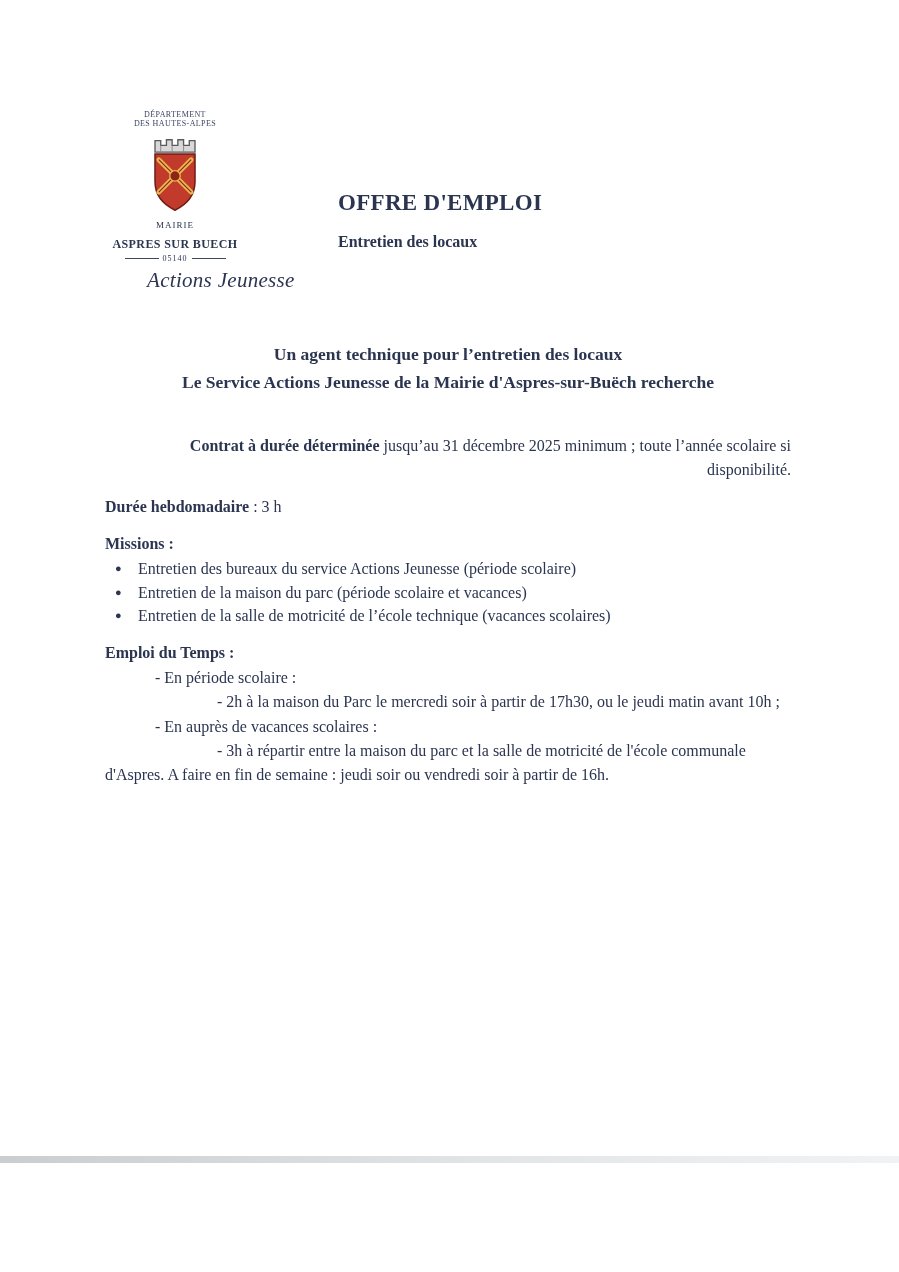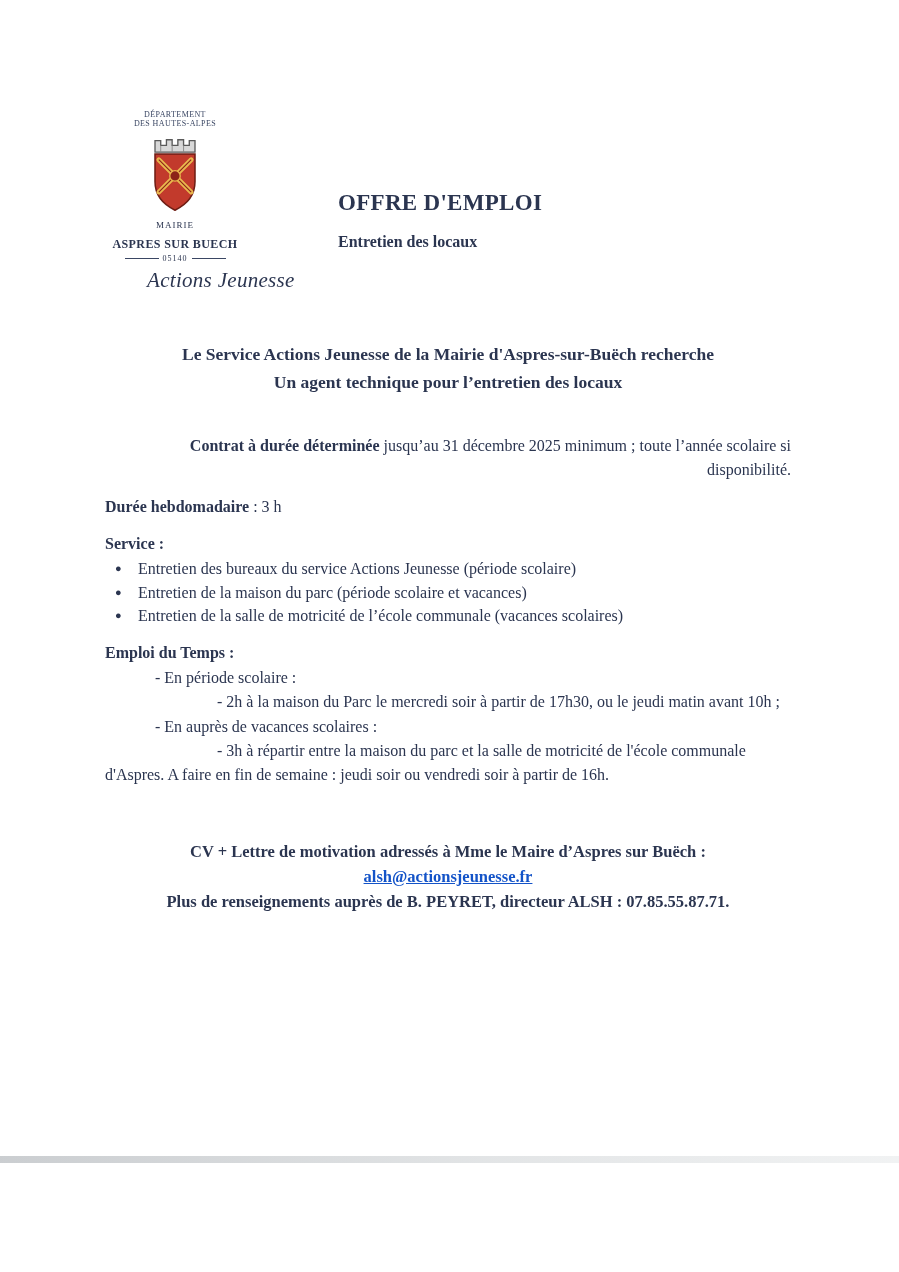--- a/index.html
+++ b/index.html
@@ -141,51 +141,44 @@
 
     <div class="doc-title">
       <div class="t1">OFFRE D'EMPLOI</div>
       <div class="t2">Entretien des locaux</div>
     </div>
   </div>
 
   <div class="content">
 
     <div class="intro">
+      <div>Un agent technique pour l’entretien des locaux</div>
       <div>Le Service Actions Jeunesse de la Mairie d'Aspres-sur-Buëch recherche</div>
-      <div>Un agent technique pour l’entretien des locaux</div>
     </div>
 
     <p class="para first"><span class="lbl">Contrat à durée déterminée</span><span> jusqu’au 31 décembre 2025 minimum ; toute l’année scolaire si disponibilité.</span></p>
 
     <p class="para"><span class="lbl">Durée hebdomadaire</span><span> : 3 h</span></p>
 
 
-    <p class="para lbl">Service :</p>
+    <p class="para lbl">Missions :</p>
 
     <ul class="missions">
       <li><span class="dot">●</span><span>Entretien des bureaux du service Actions Jeunesse (période scolaire)</span></li>
       <li><span class="dot">●</span><span>Entretien de la maison du parc (période scolaire et vacances)</span></li>
-      <li><span class="dot">●</span><span>Entretien de la salle de motricité de l’école communale (vacances scolaires)</span></li>
+      <li><span class="dot">●</span><span>Entretien de la salle de motricité de l’école technique (vacances scolaires)</span></li>
     </ul>
 
     <p class="para lbl">Emploi du Temps :</p>
 
     <p class="sched-head">- En période scolaire :</p>
 
     <p class="sched-para">- 2h à la maison du Parc le mercredi soir à partir de 17h30, ou le jeudi matin avant 10h ;</p>
 
     <p class="sched-head">- En auprès de vacances scolaires :</p>
 
     <p class="sched-para">- 3h à répartir entre la maison du parc et la salle de motricité de l'école communale d'Aspres. A faire en fin de semaine : jeudi soir ou vendredi soir à partir de 16h.</p>
 
-    <div class="footer">
-      <div>CV + Lettre de motivation adressés à Mme le Maire d’Aspres sur Buëch :</div>
-      <div>
-        <a class="email" id="email-link" style="color: rgb(19, 83, 200);">alsh@actionsjeunesse.fr</a>
-      </div>
-      <div>Plus de renseignements auprès de B. PEYRET, directeur ALSH : 07.85.55.87.71.</div>
-    </div>
 
   </div>
 
   <div class="scan-edge"></div>
 </div>
 
 </body></html>

